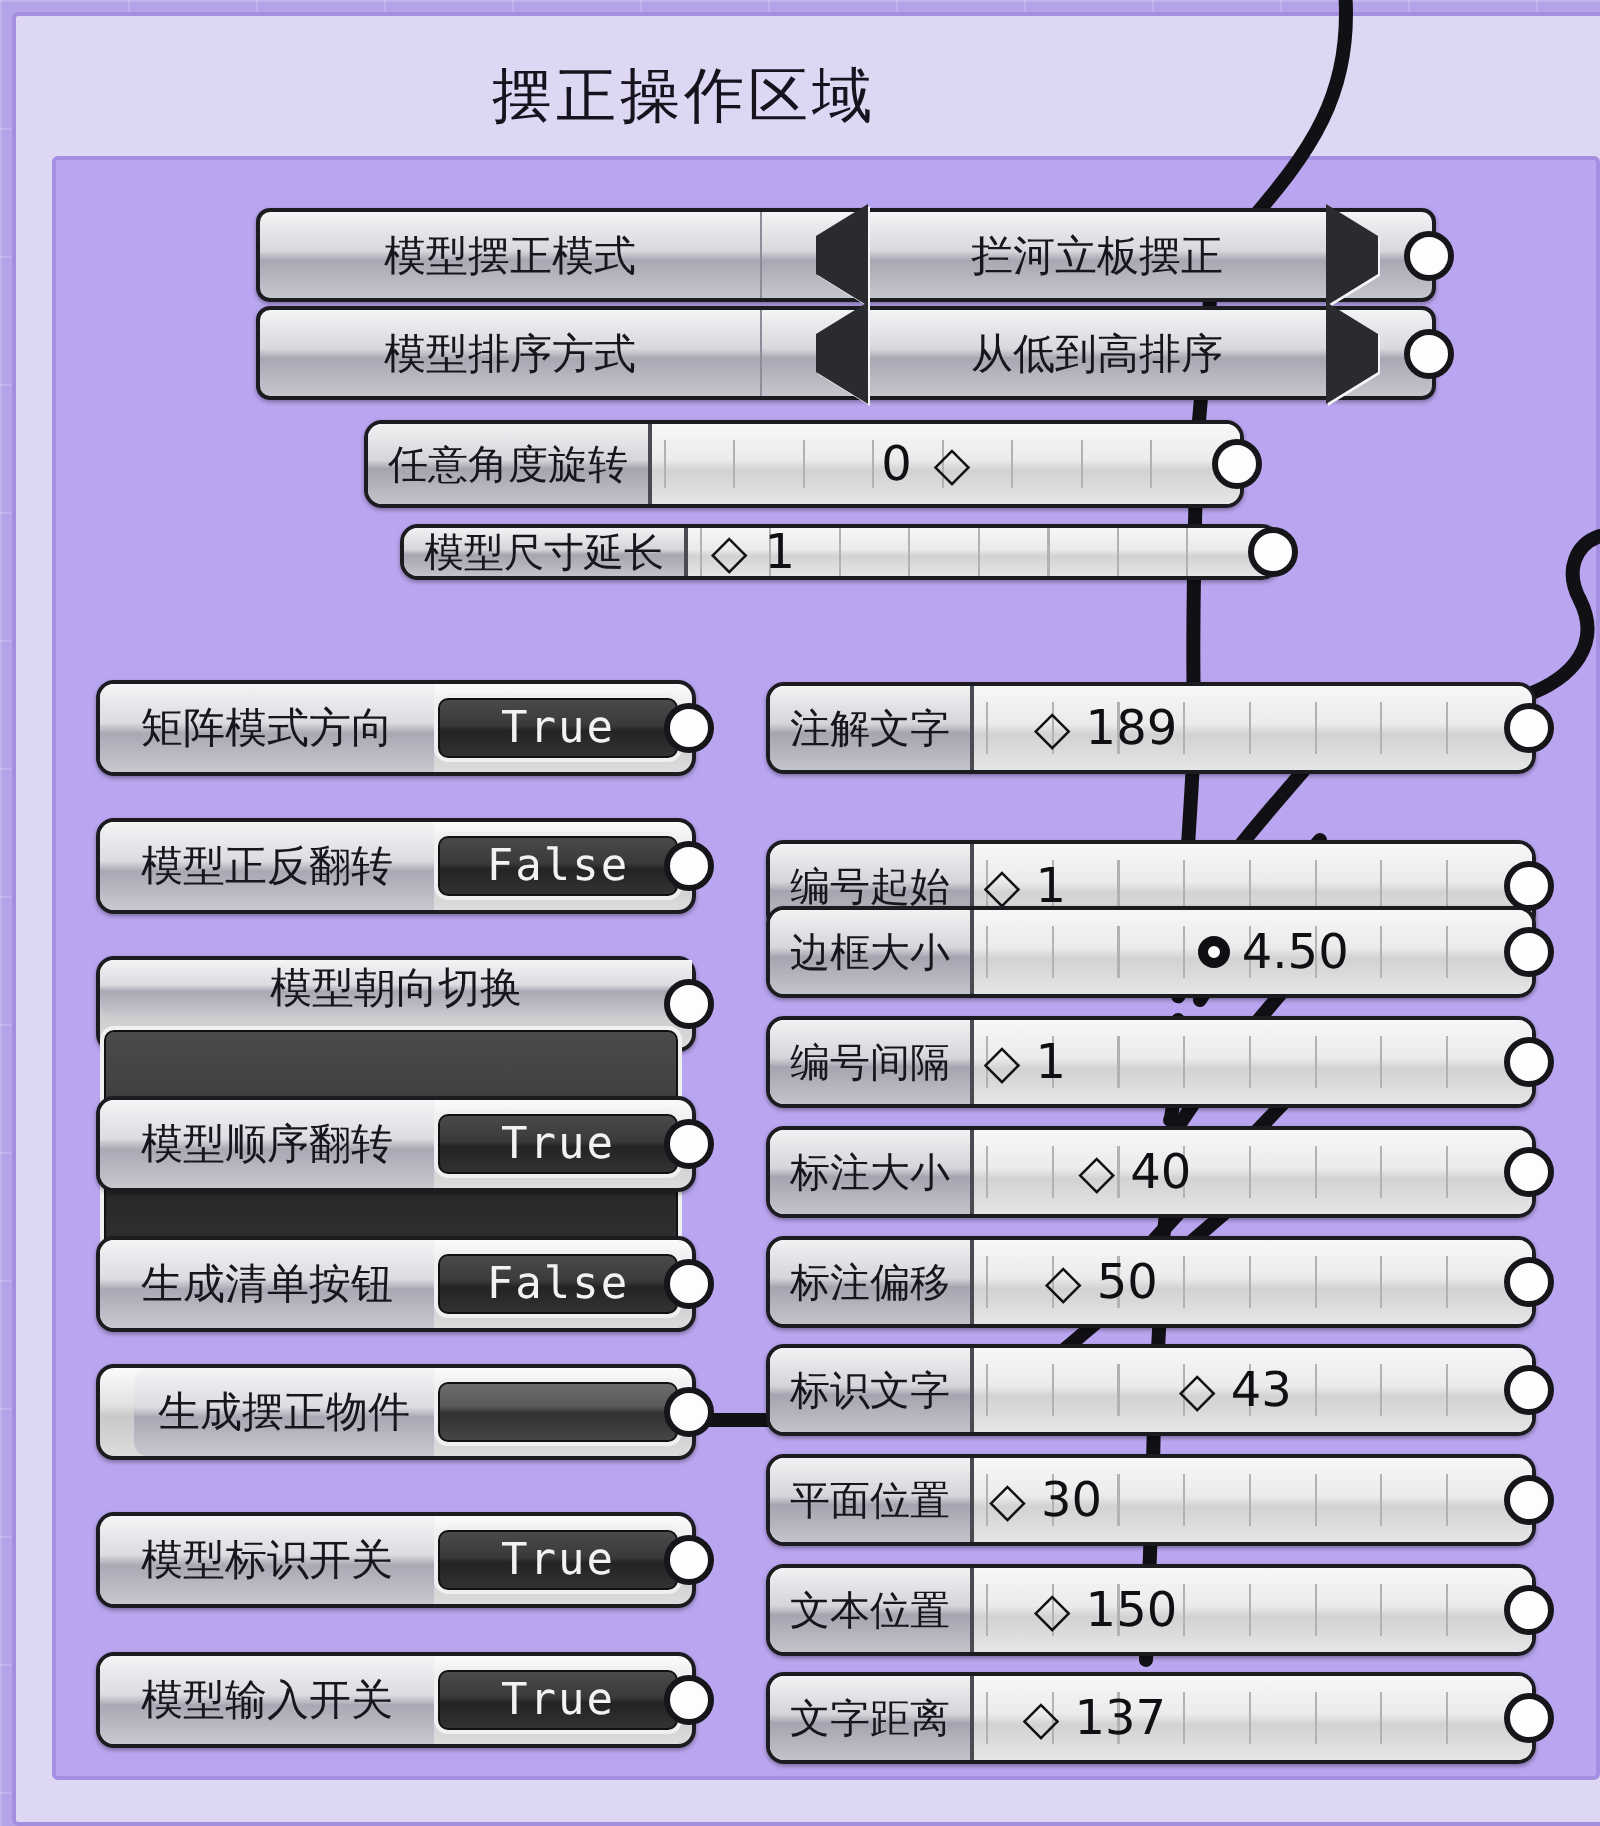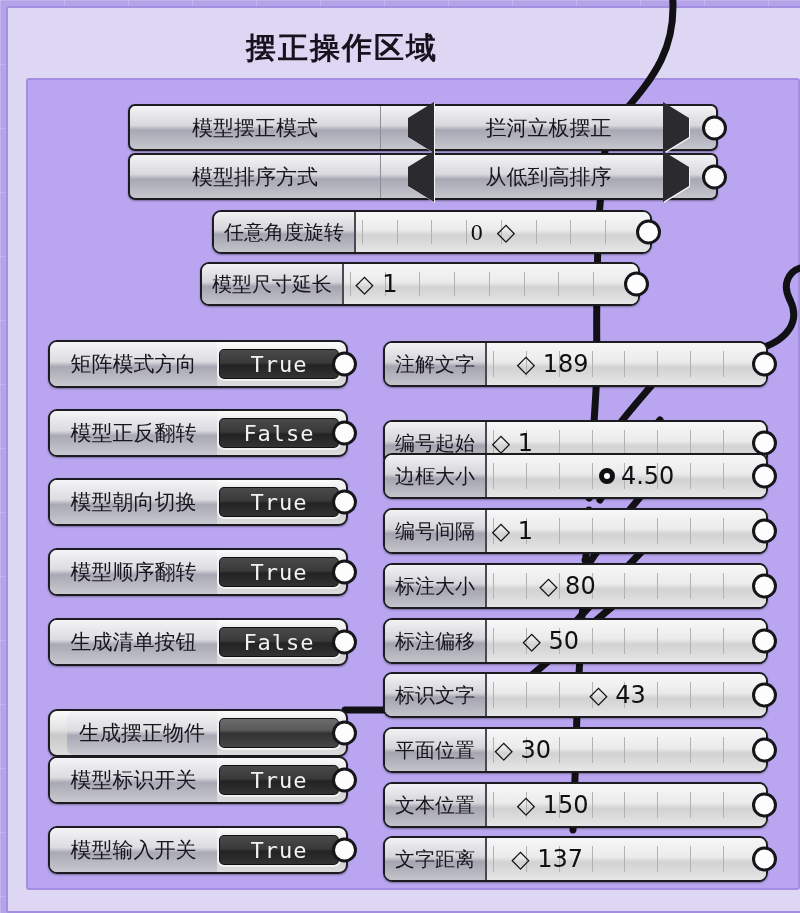--- a/index.html
+++ b/index.html
@@ -28,21 +28,21 @@
   }
   #inner-group{
     left:26px;top:78px;width:774px;height:812px;
     background:#baa5f0;
     border:2px solid #a48ee0;
     border-radius:3px;
   }
   #group-title{
     position:absolute;left:0;top:28px;width:684px;
     text-align:center;
-    font-size:30px;font-weight:700;color:#16121e;
+    font-size:30px;font-weight:400;color:#16121e;
     letter-spacing:2px;
     font-family:"DejaVu Sans","Liberation Sans",sans-serif;
   }
   
   #wires-back,#wires-front{position:absolute;left:0;top:0;width:800px;height:913px;pointer-events:none;}
   
   .comp{
     position:absolute;box-sizing:border-box;
     display:flex;align-items:stretch;
     border:2px solid #1b1b20;
@@ -175,68 +175,68 @@
     <div class="vl-arrow">
       <span class="tri-wrap"><span class="tri tri-l"></span></span>
     </div>
     <div class="vl-value">从低到高排序</div>
     <div class="vl-arrow">
       <span class="tri-wrap"><span class="tri tri-r"></span></span>
     </div>
     <span class="nub"></span>
   </div>
 
-  <div class="comp slider" style="left:212px;top:210px;width:440px;height:44px;font-family:Liberation Serif, serif;">
+  <div class="comp slider" style="left:182px;top:210px;width:440px;height:44px;">
     <div class="sl-name">任意角度旋转</div>
     <div class="sl-track">
       <div class="ticks"></div>
       <div class="ticks low"></div>
       <span class="sl-val" style="left:39%;">0</span>
       <span class="sl-handle" style="left:51%;">◇</span>
     </div>
     <span class="nub"></span>
   </div>
 
-  <div class="comp slider" style="left:200px;top:262px;width:440px;height:44px;">
+  <div class="comp slider" style="left:200px;top:262px;width:440px;height:28px;">
     <div class="sl-name">模型尺寸延长</div>
     <div class="sl-track">
       <div class="ticks"></div>
       <div class="ticks low"></div>
       <span class="sl-handle" style="left:7%;">◇</span>
       <span class="sl-val" style="left:13%;">1</span>
     </div>
     <span class="nub"></span>
   </div>
 
   <div class="comp toggle" style="left:48px;top:340px;width:300px;height:48px;">
     <div class="tg-name">矩阵模式方向</div>
     <div class="tg-val">True</div>
     <span class="nub"></span>
   </div>
   <div class="comp toggle" style="left:48px;top:409px;width:300px;height:48px;">
     <div class="tg-name">模型正反翻转</div>
     <div class="tg-val">False</div>
     <span class="nub"></span>
   </div>
-  <div class="comp toggle" style="left:48px;top:478px;width:300px;height:48px;">
+  <div class="comp toggle" style="left:48px;top:478px;width:300px;height:48px;flex-direction:column;">
     <div class="tg-name">模型朝向切换</div>
     <div class="tg-val">True</div>
     <span class="nub"></span>
   </div>
   <div class="comp toggle" style="left:48px;top:548px;width:300px;height:48px;">
     <div class="tg-name">模型顺序翻转</div>
     <div class="tg-val">True</div>
     <span class="nub"></span>
   </div>
   <div class="comp toggle" style="left:48px;top:618px;width:300px;height:48px;">
     <div class="tg-name">生成清单按钮</div>
     <div class="tg-val">False</div>
     <span class="nub"></span>
   </div>
-  <div class="comp toggle" style="left:48px;top:709px;width:300px;height:48px;padding-left:17px;">
+  <div class="comp toggle" style="left:48px;top:682px;width:300px;height:48px;padding-left:17px;">
     <div class="tg-name">生成摆正物件</div>
     <div class="tg-val blank"></div>
     <span class="nub"></span>
   </div>
   <div class="comp toggle" style="left:48px;top:756px;width:300px;height:48px;">
     <div class="tg-name">模型标识开关</div>
     <div class="tg-val">True</div>
     <span class="nub"></span>
   </div>
   <div class="comp toggle" style="left:48px;top:826px;width:300px;height:48px;">
@@ -288,21 +288,21 @@
     </div>
     <span class="nub"></span>
   </div>
 
   <div class="comp slider" style="left:383px;top:563px;width:385px;height:46px;">
     <div class="sl-name">标注大小</div>
     <div class="sl-track">
       <div class="ticks"></div>
       <div class="ticks low"></div>
       <span class="sl-handle" style="left:22%;">◇</span>
-      <span class="sl-val" style="left:28%;">80</span>
+      <span class="sl-val" style="left:28%;">40</span>
     </div>
     <span class="nub"></span>
   </div>
 
   <div class="comp slider" style="left:383px;top:618px;width:385px;height:46px;">
     <div class="sl-name">标注偏移</div>
     <div class="sl-track">
       <div class="ticks"></div>
       <div class="ticks low"></div>
       <span class="sl-handle" style="left:16%;">◇</span>

